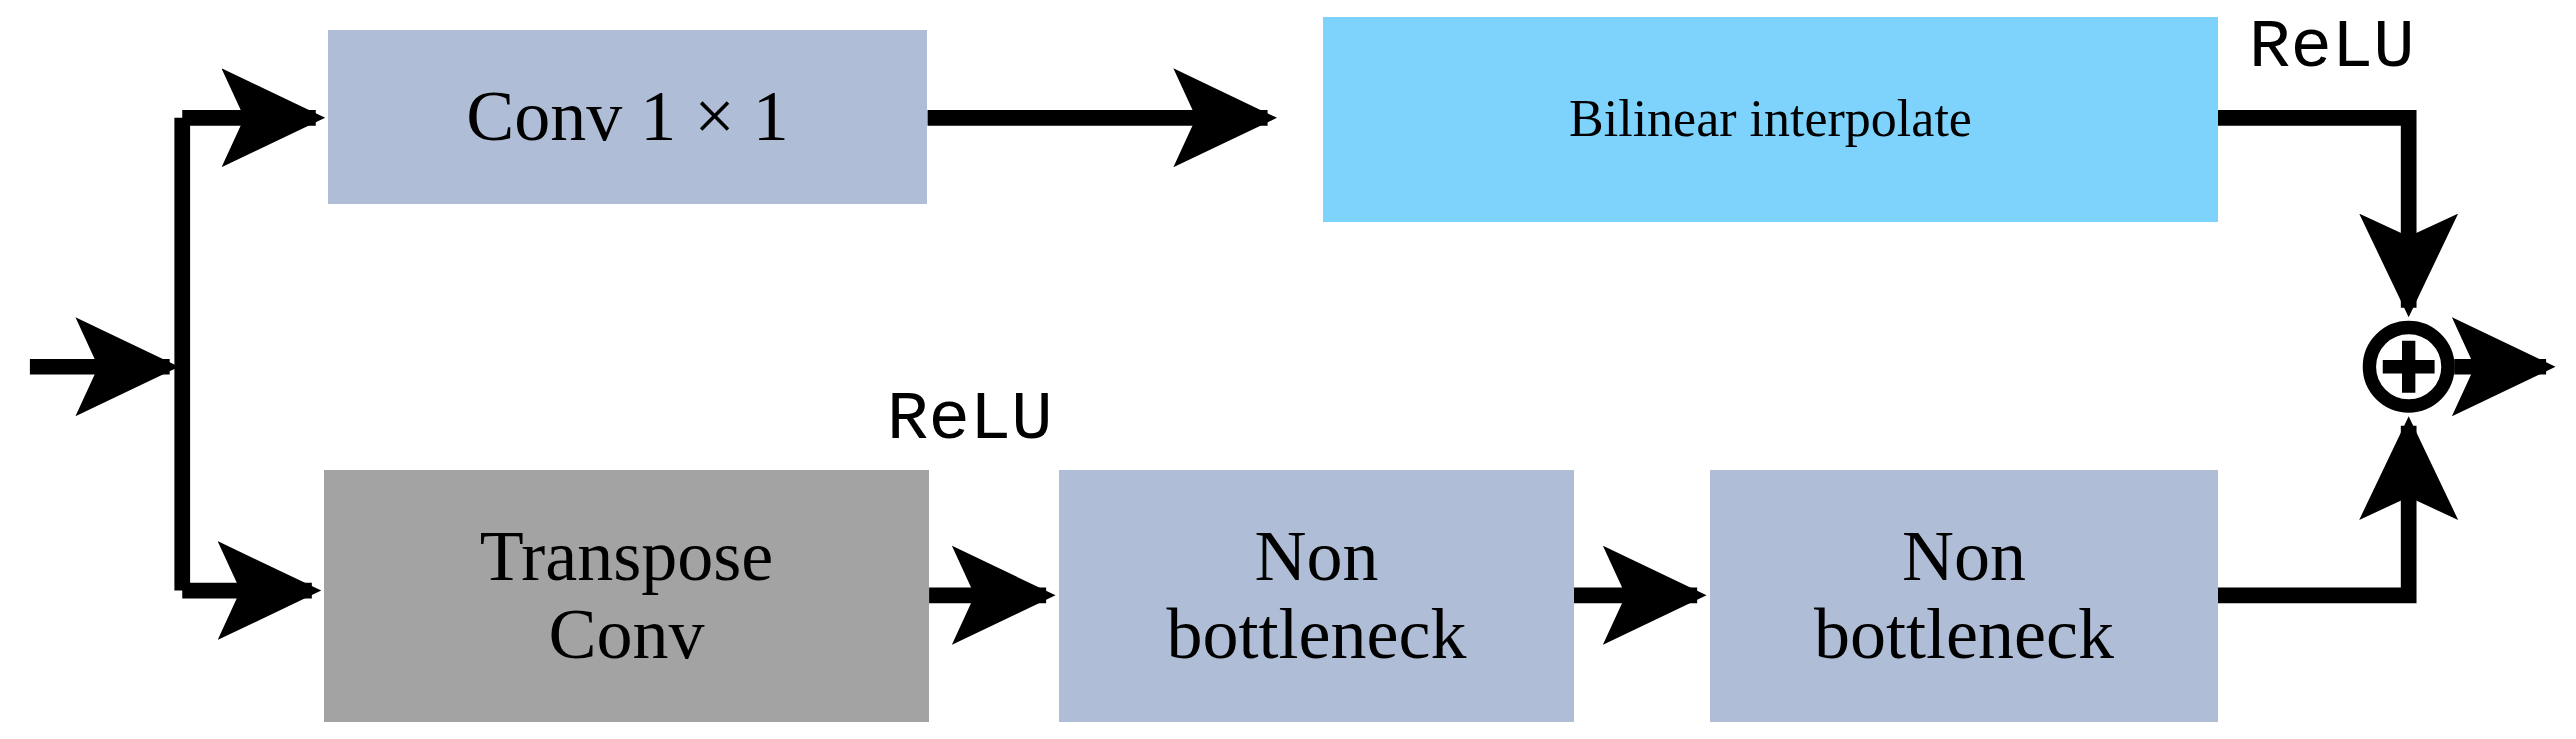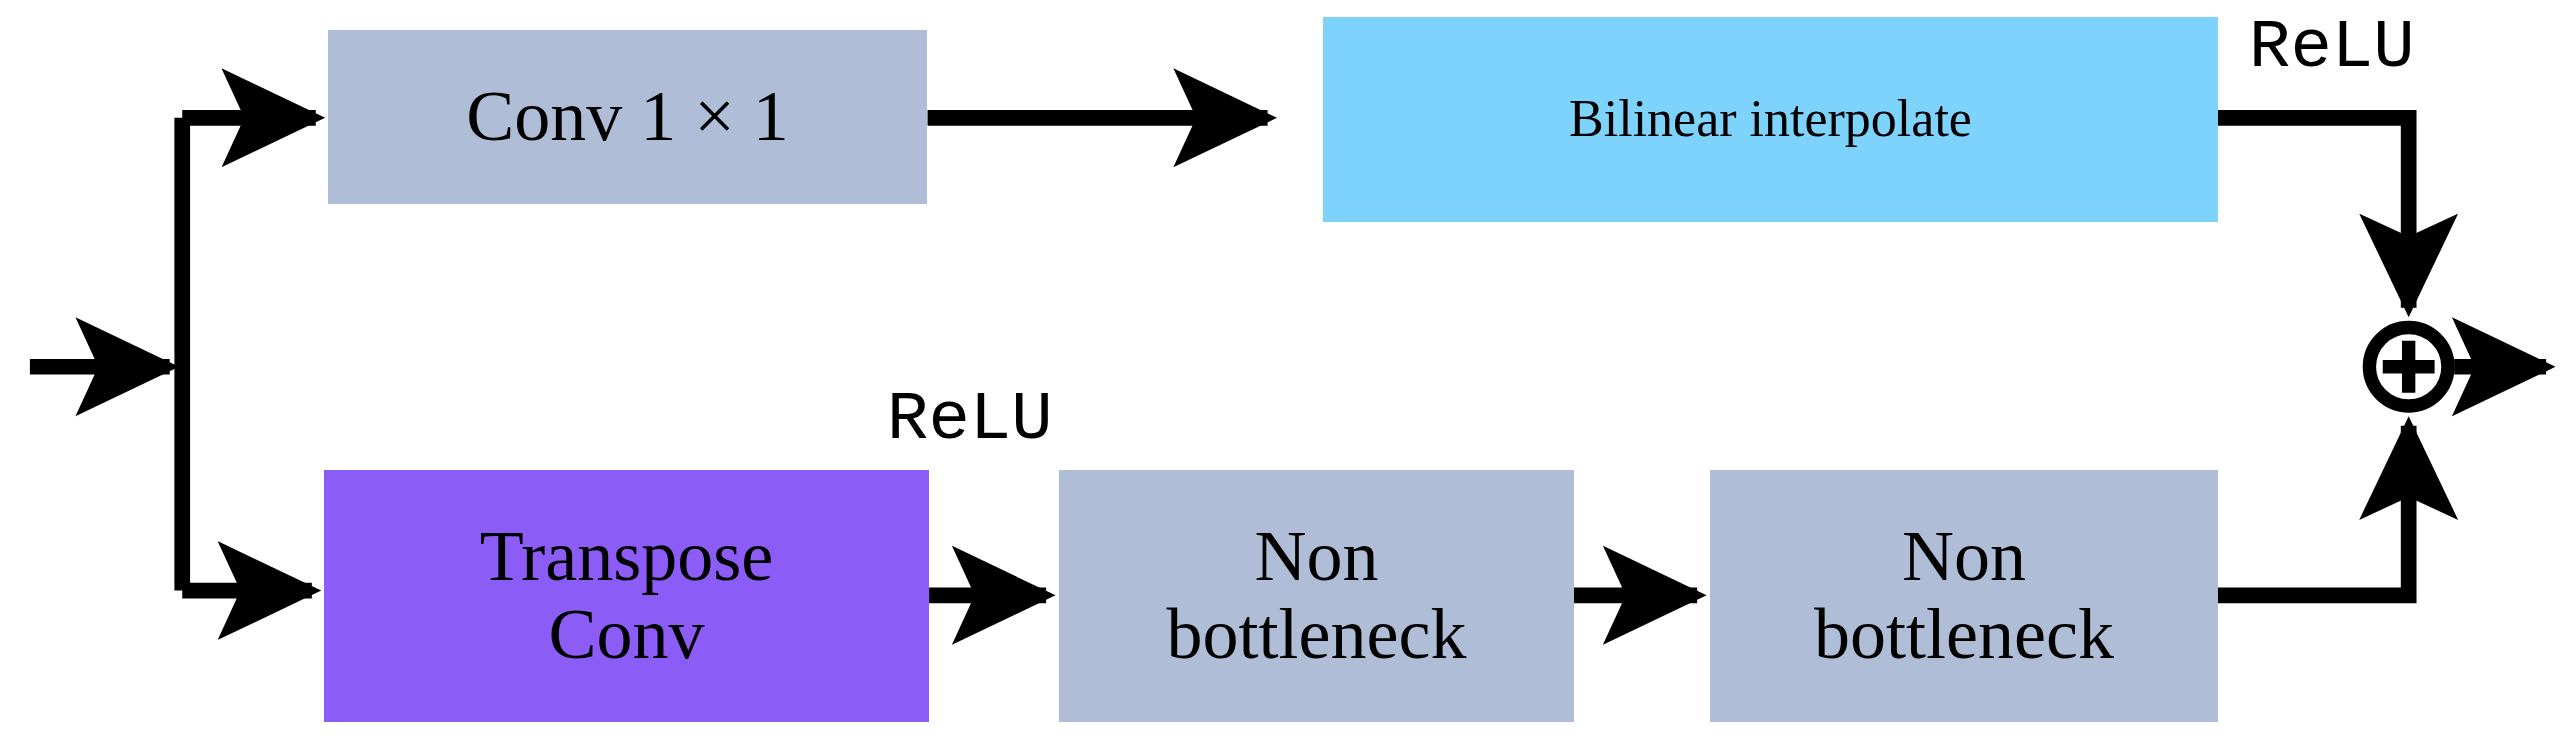--- a/index.html
+++ b/index.html
@@ -43,21 +43,21 @@
     font-size: 72px;
   }
   .node-bilinear {
     left: 1280px; top: 16.5px;  width: 895px; height: 205px;
     background: #7dd3fc;
     font-size: 52px;
     margin-left: 43px;
   }
   .node-transpose {
     left: 324px;  top: 470px; width: 605px;  height: 252px;
-    background: #8b5cf6;
+    background: #a3a3a3;
     font-size: 72px;
   }
   .node-nonbottleneck-1 {
     left: 1059px; top: 470px; width: 515px;  height: 252px;
     background: #afbed6;
     font-size: 72px;
   }
   .node-nonbottleneck-2 {
     left: 1710px; top: 470px; width: 508px;  height: 252px;
     background: #afbed6;

